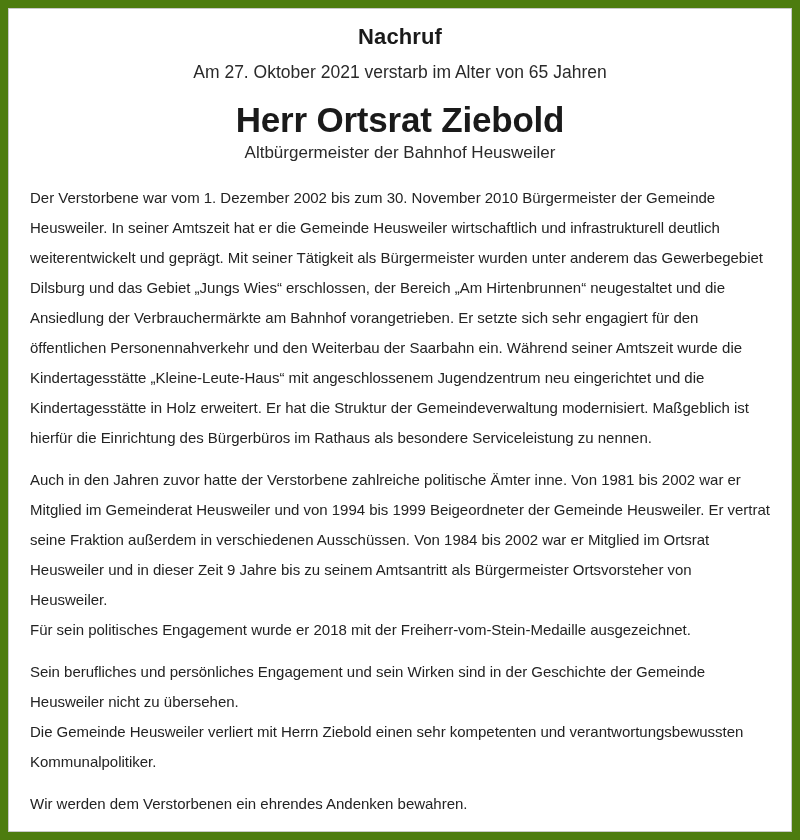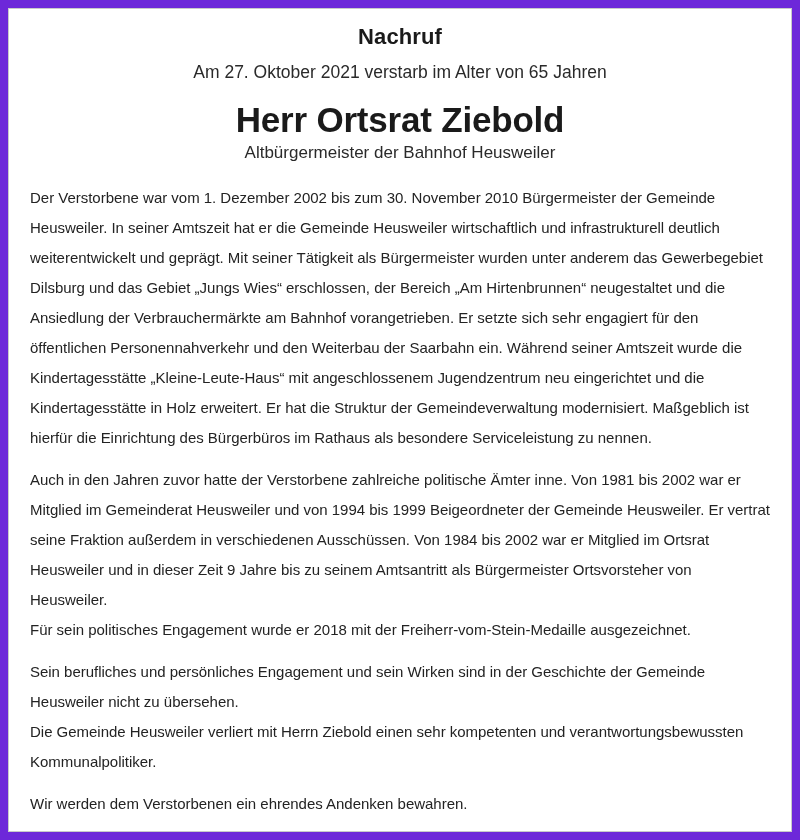--- a/index.html
+++ b/index.html
@@ -11,21 +11,21 @@
     width: 800px;
     height: 840px;
     font-family: "Liberation Sans", sans-serif;
     overflow: hidden;
   }
 
   .notice {
     box-sizing: border-box;
     width: 800px;
     height: 840px;
-    background: #6d28d9;
+    background: #4d7c0f;
     padding: 8px;
   }
 
   .sheet {
     box-sizing: border-box;
     width: 100%;
     height: 100%;
     background: #ffffff;
     border: 1px solid #c9c9c9;
     padding: 8px 21px 0 21px;

